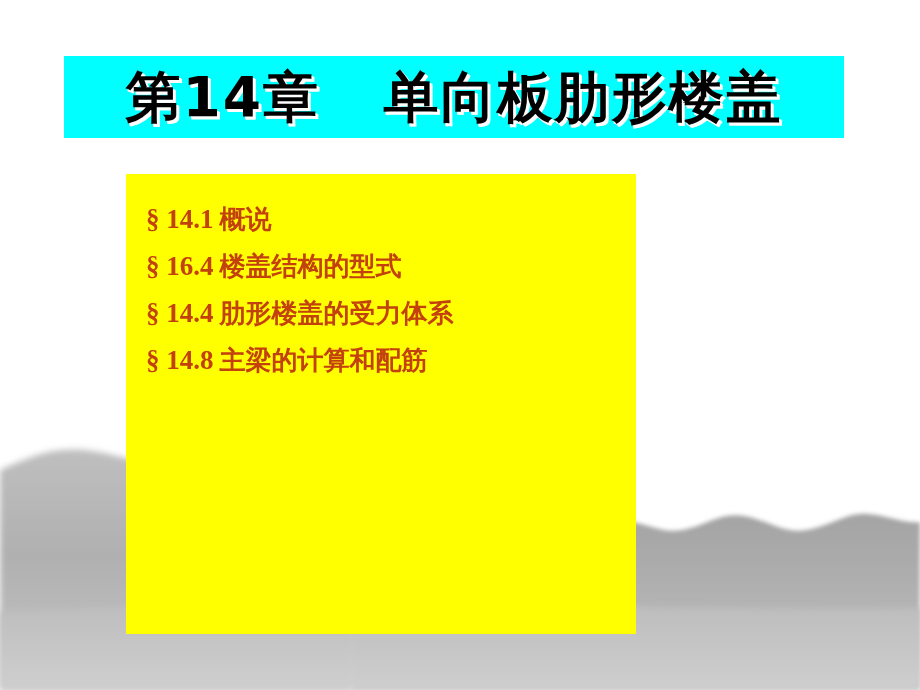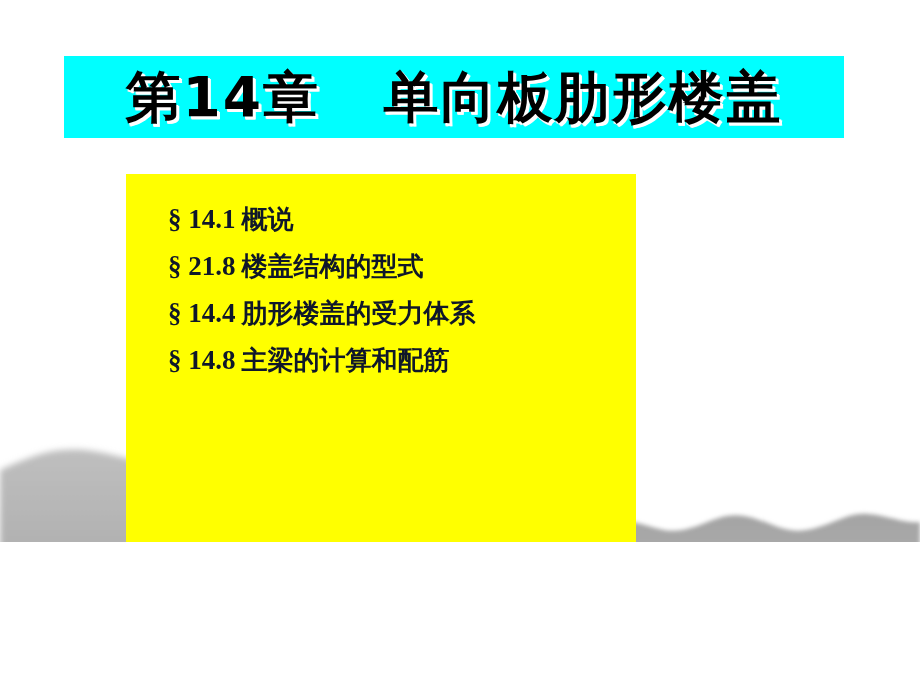--- a/index.html
+++ b/index.html
@@ -4,21 +4,21 @@
 <title>Slide</title>
 <style>
   html, body {
     margin: 0;
     padding: 0;
     background: #ffffff;
   }
   #slide {
     position: relative;
     width: 920px;
-    height: 542px;
+    height: 690px;
     overflow: hidden;
     background: #ffffff;
     font-family: "Liberation Serif", "DejaVu Serif", serif;
   }
 
   
   .bg-layer {
     position: absolute;
     left: 0;
     top: 0;
@@ -64,26 +64,25 @@
     height: 460px;
     background: #ffff00;
     z-index: 5;
     box-sizing: border-box;
     padding: 22px 0 0 20px;
   }
   .toc-item {
     font-family: "Liberation Serif", "DejaVu Serif", serif;
     font-size: 27px;
     font-weight: 700;
-    color: #0f172a;
+    color: #c2410c;
     line-height: 47px;
     height: 47px;
     white-space: nowrap;
     letter-spacing: 0px;
-    margin-left: 22px;
   }
   .toc-num {
     font-family: "Liberation Serif", "DejaVu Serif", serif;
     font-weight: 700;
   }
   .toc-label {
     font-family: "DejaVu Sans", "Liberation Sans", sans-serif;
     font-weight: 700;
     font-size: 26px;
     margin-left: 6px;
@@ -162,21 +161,21 @@
     <span id="title-text">第14章   单向板肋形楼盖</span>
   </div>
 
   <div id="toc-box">
 
     <div class="toc-item">
       <span class="toc-num">§ 14.1</span><span class="toc-label">概说</span>
     </div>
 
     <div class="toc-item">
-      <span class="toc-num">§ 21.8</span><span class="toc-label">楼盖结构的型式</span>
+      <span class="toc-num">§ 16.4</span><span class="toc-label">楼盖结构的型式</span>
     </div>
 
 
     <div class="toc-item">
       <span class="toc-num">§ 14.4</span><span class="toc-label">肋形楼盖的受力体系</span>
     </div>
 
 
 
 

